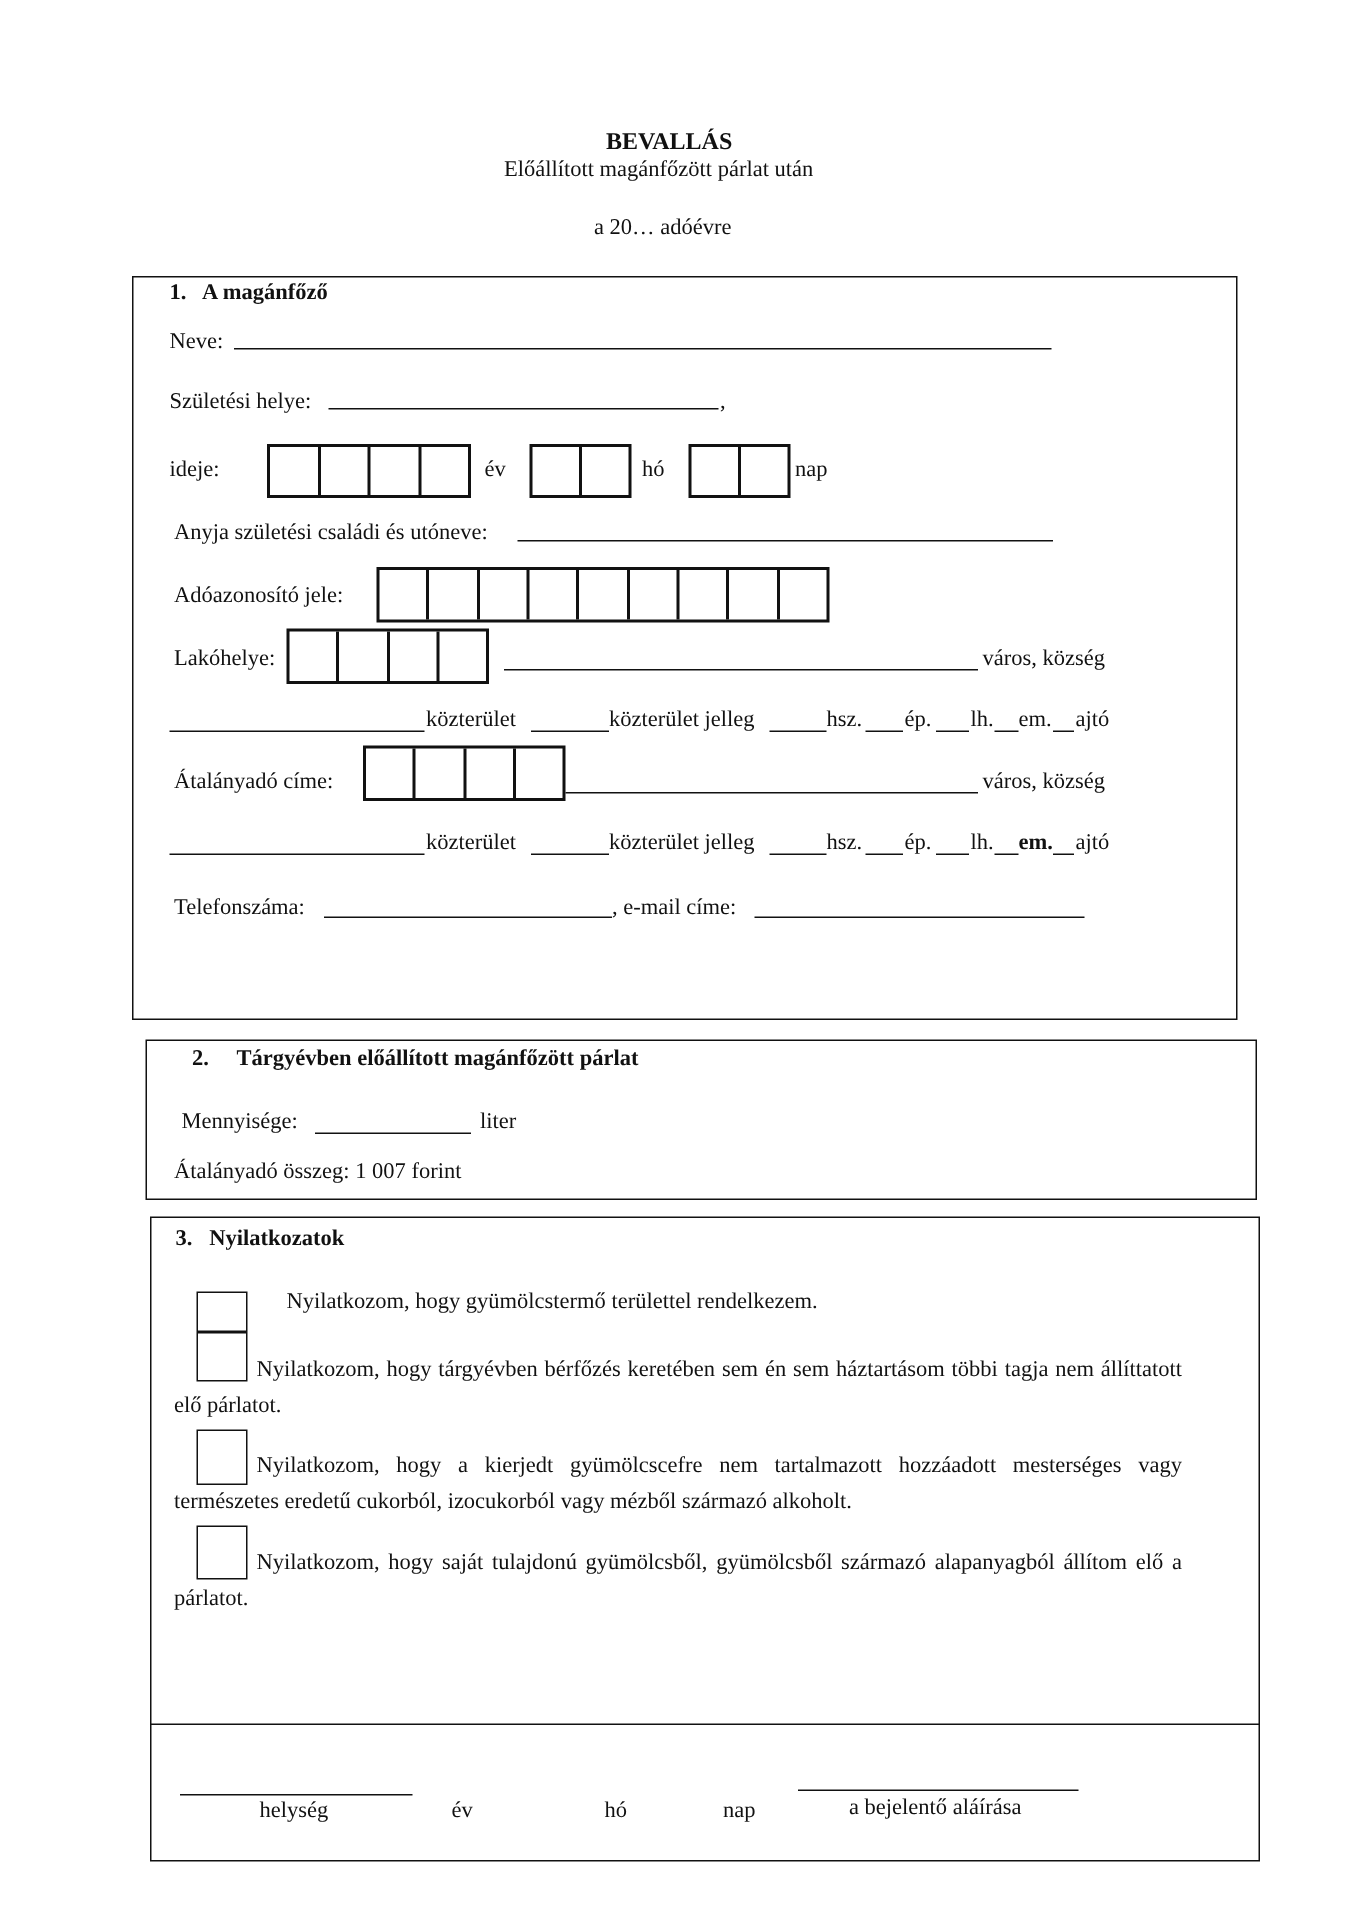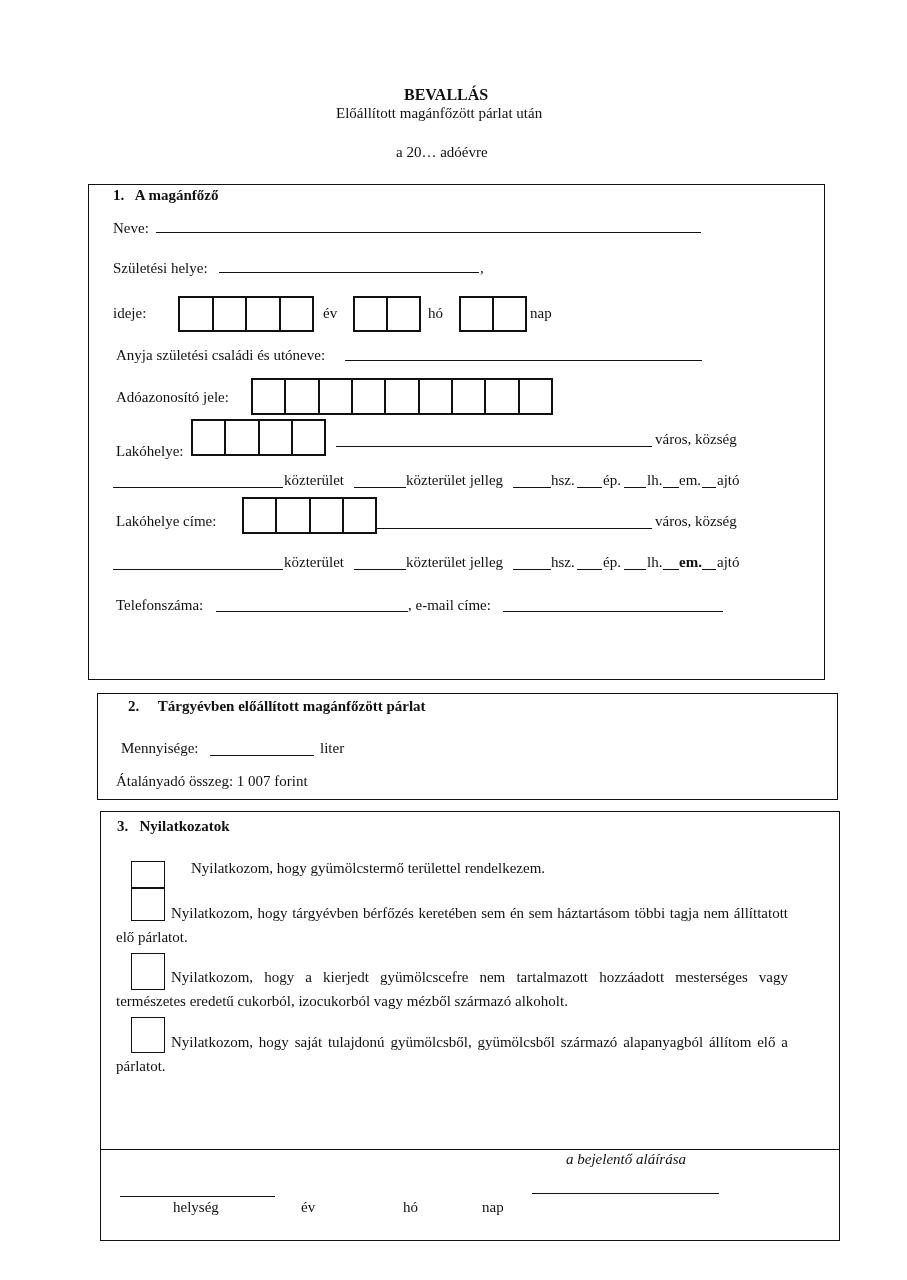--- a/index.html
+++ b/index.html
@@ -61,21 +61,21 @@
     <span></span>
     <span></span>
     <span></span>
     <span></span>
     <span></span>
     <span></span>
     <span></span>
     <span></span>
   </div>
 
-<div class="abs" style="left:116px; top:431px;margin-top:12px;">Lakóhelye:</div>
+<div class="abs" style="left:116px; top:431px;">Lakóhelye:</div>
 <div class="cells" style="left:191px; top:419px; width:135px; height:37px;">
     <span></span>
     <span></span>
     <span></span>
     <span></span>
   </div>
 <div class="line" style="left:336px; top:446px; width:316px;"></div>
 <div class="abs" style="left:655px; top:431px;">város, község</div>
 
 <div class="line" style="left:113px; top:487px; width:170px;"></div>
@@ -86,21 +86,21 @@
 <div class="abs" style="left:551px; top:472px;">hsz.</div>
 <div class="line" style="left:577px; top:487px; width:25px;"></div>
 <div class="abs" style="left:603px; top:472px;">ép.</div>
 <div class="line" style="left:624px; top:487px; width:22px;"></div>
 <div class="abs" style="left:647px; top:472px;">lh.</div>
 <div class="line" style="left:663px; top:487px; width:16px;"></div>
 <div class="abs" style="left:679px; top:472px;">em.</div>
 <div class="line" style="left:702px; top:487px; width:14px;"></div>
 <div class="abs" style="left:717px; top:472px;">ajtó</div>
 
-<div class="abs" style="left:116px; top:513px;">Lakóhelye címe:</div>
+<div class="abs" style="left:116px; top:513px;">Átalányadó címe:</div>
 <div class="cells" style="left:242px; top:497px; width:135px; height:37px;">
     <span></span>
     <span></span>
     <span></span>
     <span></span>
   </div>
 <div class="line" style="left:377px; top:528px; width:275px;"></div>
 <div class="abs" style="left:655px; top:513px;">város, község</div>
 
 <div class="line" style="left:113px; top:569px; width:170px;"></div>
@@ -146,13 +146,13 @@
 <div class="para" style="left:116px; top:1030px; width:672px; text-indent:55px;">Nyilatkozom, hogy saját tulajdonú gyümölcsből, gyümölcsből származó alapanyagból állítom elő a párlatot.</div>
 
 <div class="line" style="left:100px; top:1149px; width:740px; border-bottom-width:1.6px;"></div>
 
 <div class="line" style="left:120px; top:1196px; width:155px;"></div>
 <div class="abs" style="left:173px; top:1199px;">helység</div>
 <div class="abs" style="left:301px; top:1199px;">év</div>
 <div class="abs" style="left:403px; top:1199px;">hó</div>
 <div class="abs" style="left:482px; top:1199px;">nap</div>
 <div class="line" style="left:532px; top:1193px; width:187px;"></div>
-<div class="abs" style="left:566px; top:1151px;font-style:italic;">a bejelentő aláírása</div>
+<div class="abs" style="left:566px; top:1197px;">a bejelentő aláírása</div>
 
 </body></html>

